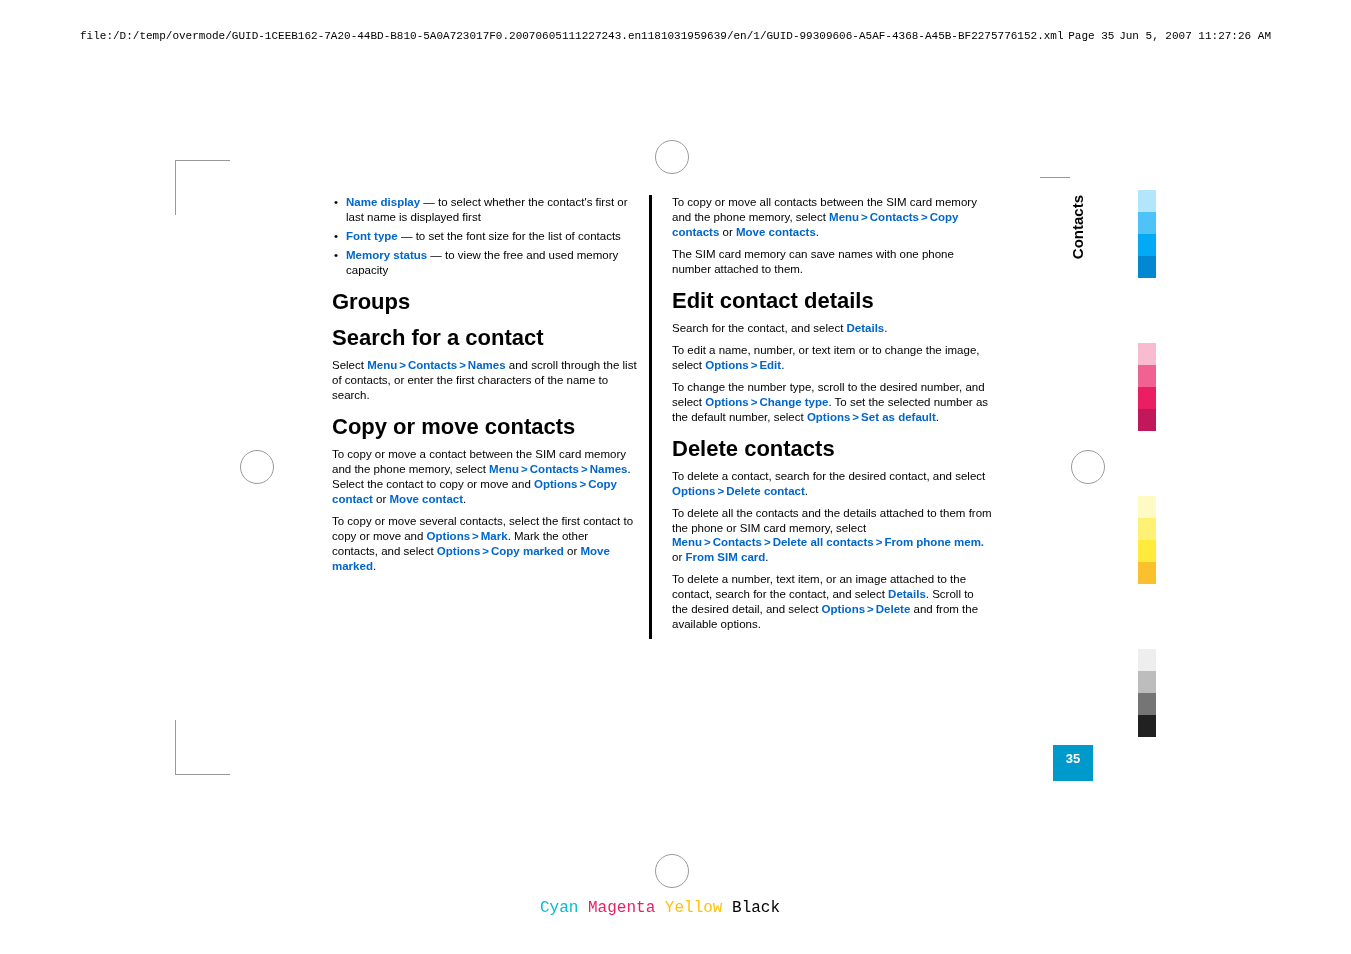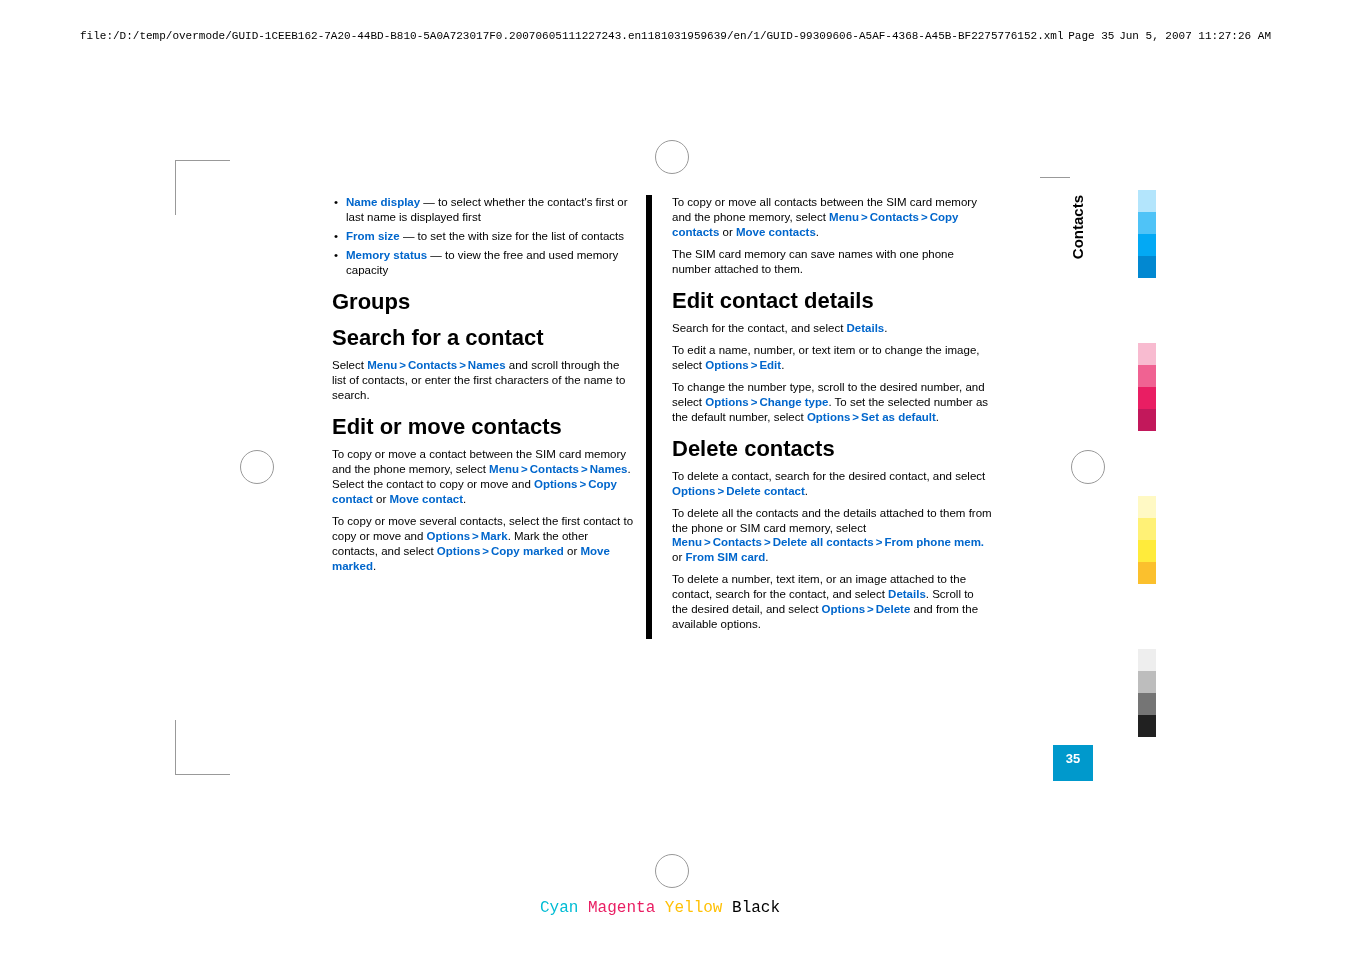--- a/index.html
+++ b/index.html
@@ -37,21 +37,21 @@
     .content-area {
       position: absolute;
       top: 195px;
       left: 332px;
       width: 660px;
       display: flex;
       gap: 20px;
     }
     .column {
       width: 320px;
-      border-right: 6px solid #000000;
+      border-right: 3px solid #000000;
       padding-right: 12px;
     }
     .column.right { border-right: none; padding-right: 0; padding-left: 0; }
     .bullet-item { margin-left: 14px; margin-bottom: 4px; line-height: 1.3; }
     .bullet-item::before { content: "• "; margin-left: -12px; float: left; }
     h2 { font-size: 22px; font-weight: bold; margin: 12px 0 8px 0; line-height: 1.1; }
     p { margin-bottom: 7px; line-height: 1.3; }
     .blue { color: #0066cc; font-weight: bold; }
     .gt { color: #0066cc; font-weight: bold; padding: 0 2px; }
     .side-tab {
@@ -115,29 +115,29 @@
 <div class="reg-right">
     <div class="reg"></div>
   </div>
 <div class="corner-tl"></div>
 <div class="corner-bl"></div>
 <div class="trim-tr"></div>
 
 <div class="content-area">
   <div class="column">
     <div class="bullet-item"><span class="blue">Name display</span><span> —  </span><span>to select whether the contact's first or last name is displayed first</span></div>
-    <div class="bullet-item"><span class="blue">From size</span><span>  — </span><span>to set the with size for the list of contacts</span></div>
+    <div class="bullet-item"><span class="blue">Font type</span><span>  — </span><span>to set the font size for the list of contacts</span></div>
     <div class="bullet-item"><span class="blue">Memory status</span><span> —  </span><span>to view the free and used memory capacity</span></div>
 
     <h2>Groups</h2>
 
     <h2>Search for a contact</h2>
     <p><span>Select </span><span class="blue">Menu</span><span class="gt">&gt;</span><span class="blue">Contacts</span><span class="gt">&gt;</span><span class="blue">Names</span><span> and scroll through the list of contacts, or enter the first characters of the name to search.</span></p>
 
-    <h2>Edit or move contacts</h2>
+    <h2>Copy or move contacts</h2>
     <p><span>To copy or move a contact between the SIM card memory and the phone memory, select </span><span class="blue">Menu</span><span class="gt">&gt;</span><span class="blue">Contacts</span><span class="gt">&gt;</span><span class="blue">Names</span><span>. Select the contact to copy or move and </span><span class="blue">Options</span><span class="gt">&gt;</span><span class="blue">Copy contact</span><span> or </span><span class="blue">Move contact</span><span>.</span></p>
     <p><span>To copy or move several contacts, select the first contact to copy or move and </span><span class="blue">Options</span><span class="gt">&gt;</span><span class="blue">Mark</span><span>. Mark the other contacts, and select </span><span class="blue">Options</span><span class="gt">&gt;</span><span class="blue">Copy marked</span><span> or </span><span class="blue">Move marked</span><span>.</span></p>
   </div>
 
   <div class="column right">
     <p><span>To copy or move all contacts between the SIM card memory and the phone memory, select </span><span class="blue">Menu</span><span class="gt">&gt;</span><span class="blue">Contacts</span><span class="gt">&gt;</span><span class="blue">Copy contacts</span><span> or </span><span class="blue">Move contacts</span><span>.</span></p>
     <p>The SIM card memory can save names with one phone number attached to them.</p>
 
     <h2>Edit contact details</h2>
     <p><span>Search for the contact, and select </span><span class="blue">Details</span><span>.</span></p>

